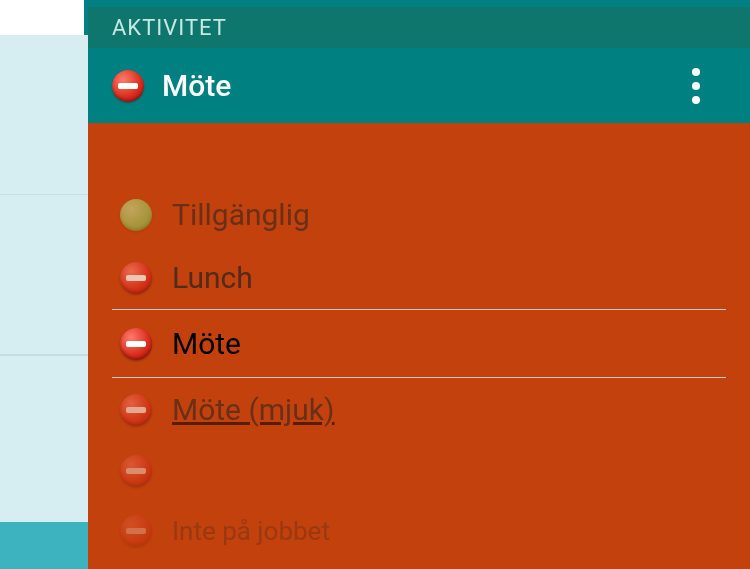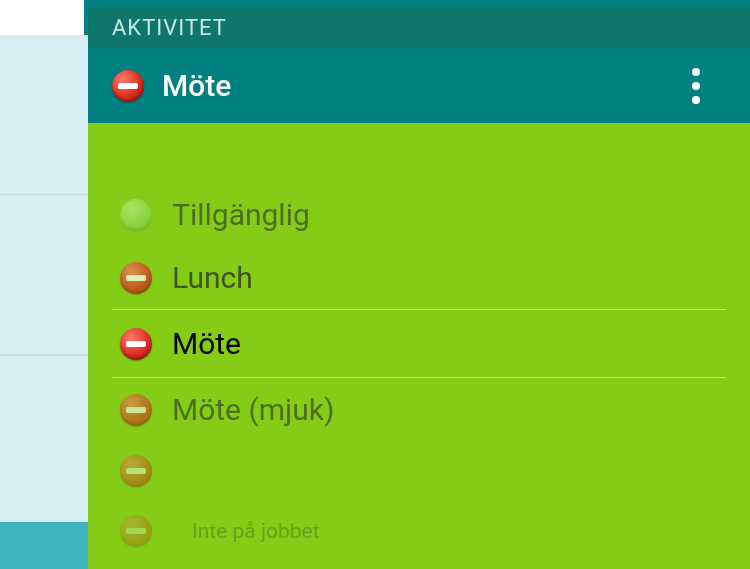--- a/index.html
+++ b/index.html
@@ -86,21 +86,21 @@
       cursor: pointer;
     }
     .more-menu span {
       width: 8px;
       height: 8px;
       background: #fff;
       border-radius: 50%;
     }
     .content {
       flex: 1;
-      background: #84cc16;
+      background: #c2410c;
       padding: 60px 0 0 0;
       overflow: hidden;
       position: relative;
     }
     .status-list {
       padding: 0 24px;
     }
     .status-item {
       display: flex;
       align-items: center;
@@ -118,23 +118,23 @@
     .status-item.faded-1 { opacity: 0.55; }
     .status-item.faded-2 { opacity: 0.7; }
     .status-item.selected {
       border-top: 1px solid #ccc;
       border-bottom: 1px solid #ccc;
       padding: 16px 8px;
     }
     .status-item.selected .status-text {
       color: #000;
     }
-    .status-item.faded-3 { opacity: 0.55; }
+    .status-item.faded-3 { opacity: 0.55; text-decoration: underline; }
     .status-item.faded-4 { opacity: 0.4; }
-    .status-item.faded-5 { opacity: 0.25; font-size: 21px; gap: 20px; }
+    .status-item.faded-5 { opacity: 0.25; font-size: 26px; }
     .status-item.faded-6 { opacity: 0.1; font-size: 22px; }
     .busy-icon {
       width: 32px;
       height: 32px;
       border-radius: 50%;
       background: radial-gradient(circle at 35% 30%, #ff7b6b, #d82a1a 60%, #a01010);
       position: relative;
       box-shadow: inset 0 -2px 3px rgba(0,0,0,0.3), 0 1px 2px rgba(0,0,0,0.3);
     }
     .busy-icon::after {

